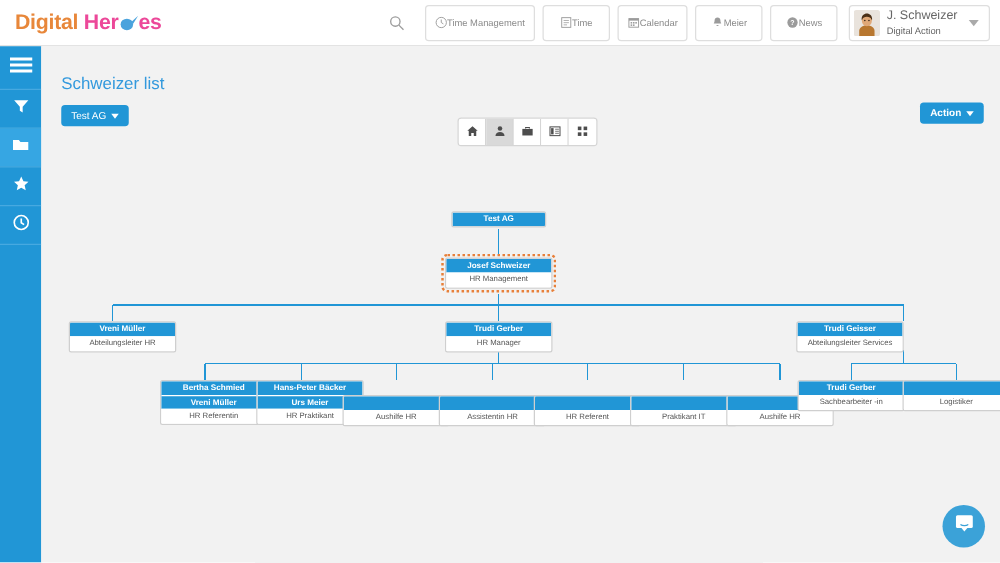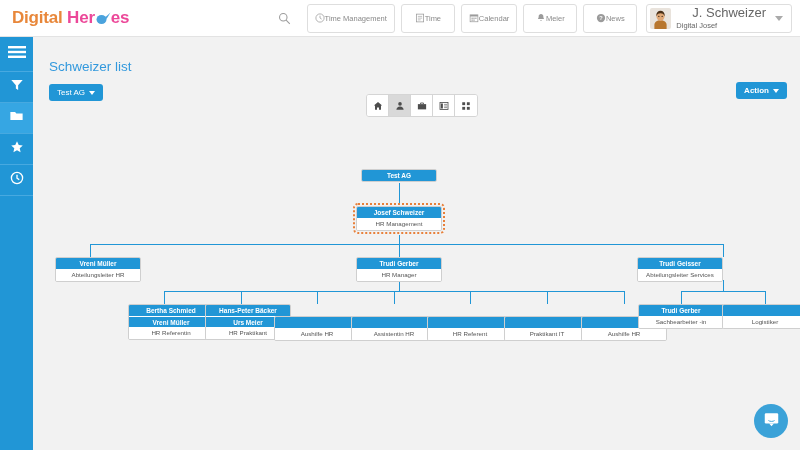--- a/index.html
+++ b/index.html
@@ -35,21 +35,21 @@
   }
   .navbtn .ic { height: 11px; display: flex; align-items: center; justify-content: center; color: #9b9b9b; }
   .navbtn .lb { font-size: 7.5px; color: #8a8a8a; margin-top: 2px; white-space: nowrap; line-height: 1; }
 
   .userbox {
     height: 29px; border: 1px solid #dedede; border-radius: 3px; background: #fff;
     margin-left: 6px; display: flex; align-items: center; padding: 0 4px 0 3px; cursor: pointer;
   }
   .avatar { width: 21px; height: 21px; border-radius: 2px; overflow: hidden; flex: none; }
   .uinfo { margin-left: 5px; line-height: 1.25; }
-  .uinfo .un { font-size: 13px; color: #666; white-space: nowrap; margin-left: 16px; }
+  .uinfo .un { font-size: 10px; color: #666; white-space: nowrap; }
   .uinfo .uo { font-size: 7.5px; color: #666; white-space: nowrap; }
   .caret-dn { margin: 0 4px 0 9px; width: 0; height: 0;
     border-left: 4px solid transparent; border-right: 4px solid transparent; border-top: 5px solid #aaaaaa; }
 
   
   .sidebar {
     position: absolute; left: 0; top: 37px; width: 33px; height: 413px;
     background: #2196d6;
   }
   .sb-item {
@@ -198,21 +198,21 @@
             <rect width="24" height="24" fill="#e9e3dc"></rect>
             <path d="M12 14c-4 0-7 2.4-7 5.2V24h14v-4.8C19 16.4 16 14 12 14z" fill="#b8772f"></path>
             <ellipse cx="12" cy="9.5" rx="4.6" ry="5.3" fill="#e0a877"></ellipse>
             <path d="M7.2 8.4c0-3.2 2.1-5.2 4.8-5.2s4.8 2 4.8 5.2c0 .8-.4 1-.6.3-.5-1.8-2.1-2.6-4.2-2.6s-3.7.8-4.2 2.6c-.2.7-.6.5-.6-.3z" fill="#4a2f16"></path>
             <circle cx="10.1" cy="9.6" r="0.75" fill="#3a2a1a"></circle>
             <circle cx="13.9" cy="9.6" r="0.75" fill="#3a2a1a"></circle>
           </svg>
         </span>
         <span class="uinfo">
           <span class="un" style="display:block">J. Schweizer</span>
-          <span class="uo" style="display:block">Digital Josef</span>
+          <span class="uo" style="display:block">Digital Action</span>
         </span>
         <span class="caret-dn"></span>
       </div>
     </div>
   </div>
 
   <div class="sidebar">
     <div class="sb-item top">
       <span>
         <svg width="18" height="14" viewBox="0 0 18 14">

